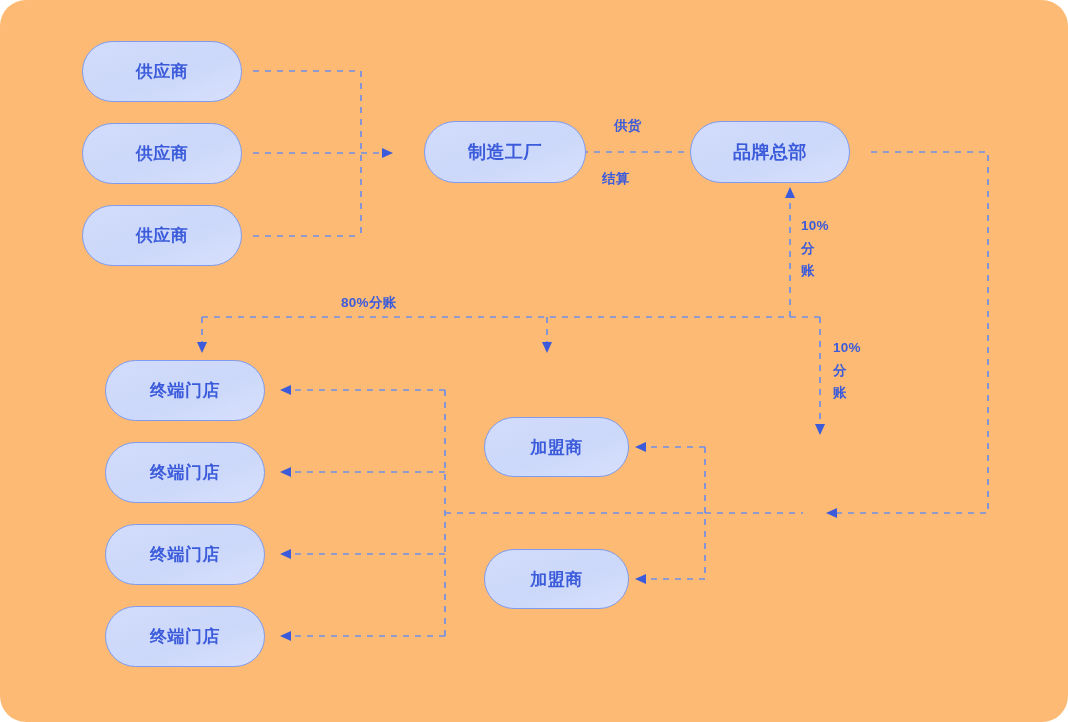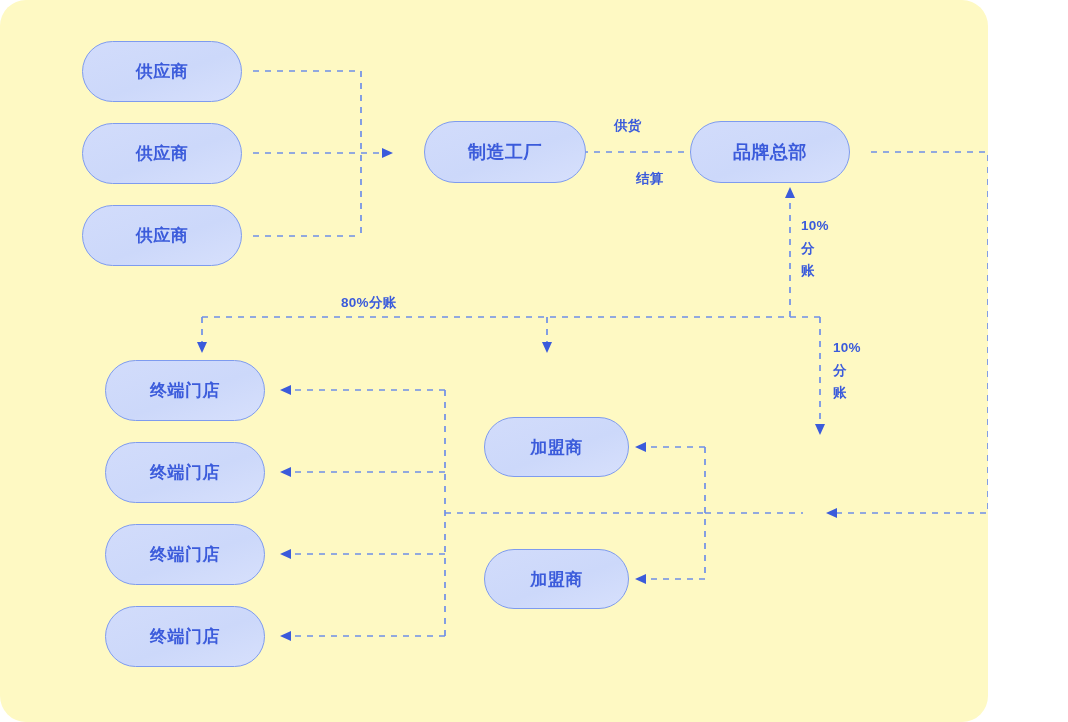--- a/index.html
+++ b/index.html
@@ -2,23 +2,23 @@
 <html><head>
 <meta charset="utf-8">
 <style>
   html, body {
     margin: 0;
     padding: 0;
     background: #ffffff;
   }
   #page {
     position: relative;
-    width: 988px;
+    width: 1068px;
     height: 722px;
-    background: #fef9c3;
+    background: #fdba74;
     border-radius: 26px;
     overflow: hidden;
     font-family: "Liberation Sans", "DejaVu Sans", sans-serif;
   }
   #edges {
     position: absolute;
     left: 0;
     top: 0;
     width: 1068px;
     height: 722px;
@@ -136,21 +136,21 @@
     <span>终端门店</span>
   </div>
   <div class="node" style="left:105px; top:524px; width:160px; height:61px;">
     <span>终端门店</span>
   </div>
   <div class="node" style="left:105px; top:606px; width:160px; height:61px;">
     <span>终端门店</span>
   </div>
 
   <div class="edge-label" style="left:602px; top:117px;margin-left:12px;">供货</div>
-  <div class="edge-label" style="left:636px; top:170px;text-align:right;">结算</div>
+  <div class="edge-label" style="left:602px; top:170px;text-align:right;">结算</div>
 
   <div class="edge-label" style="left:341px; top:294px;">80%分账</div>
 
   <div class="edge-label" style="left:801px; top:218px;">10%</div>
   <div class="edge-label" style="left:801px; top:240px;">分</div>
   <div class="edge-label" style="left:801px; top:262px;">账</div>
 
   <div class="edge-label" style="left:833px; top:340px;">10%</div>
   <div class="edge-label" style="left:833px; top:362px;">分</div>
   <div class="edge-label" style="left:833px; top:384px;">账</div>

